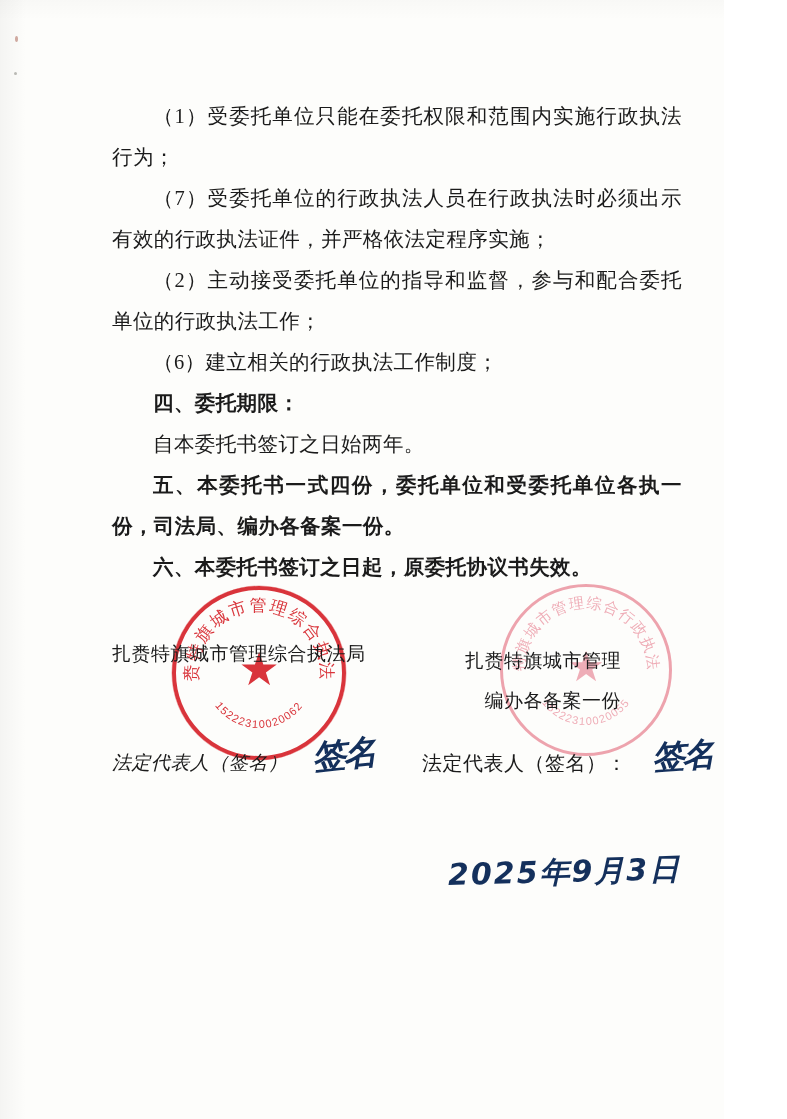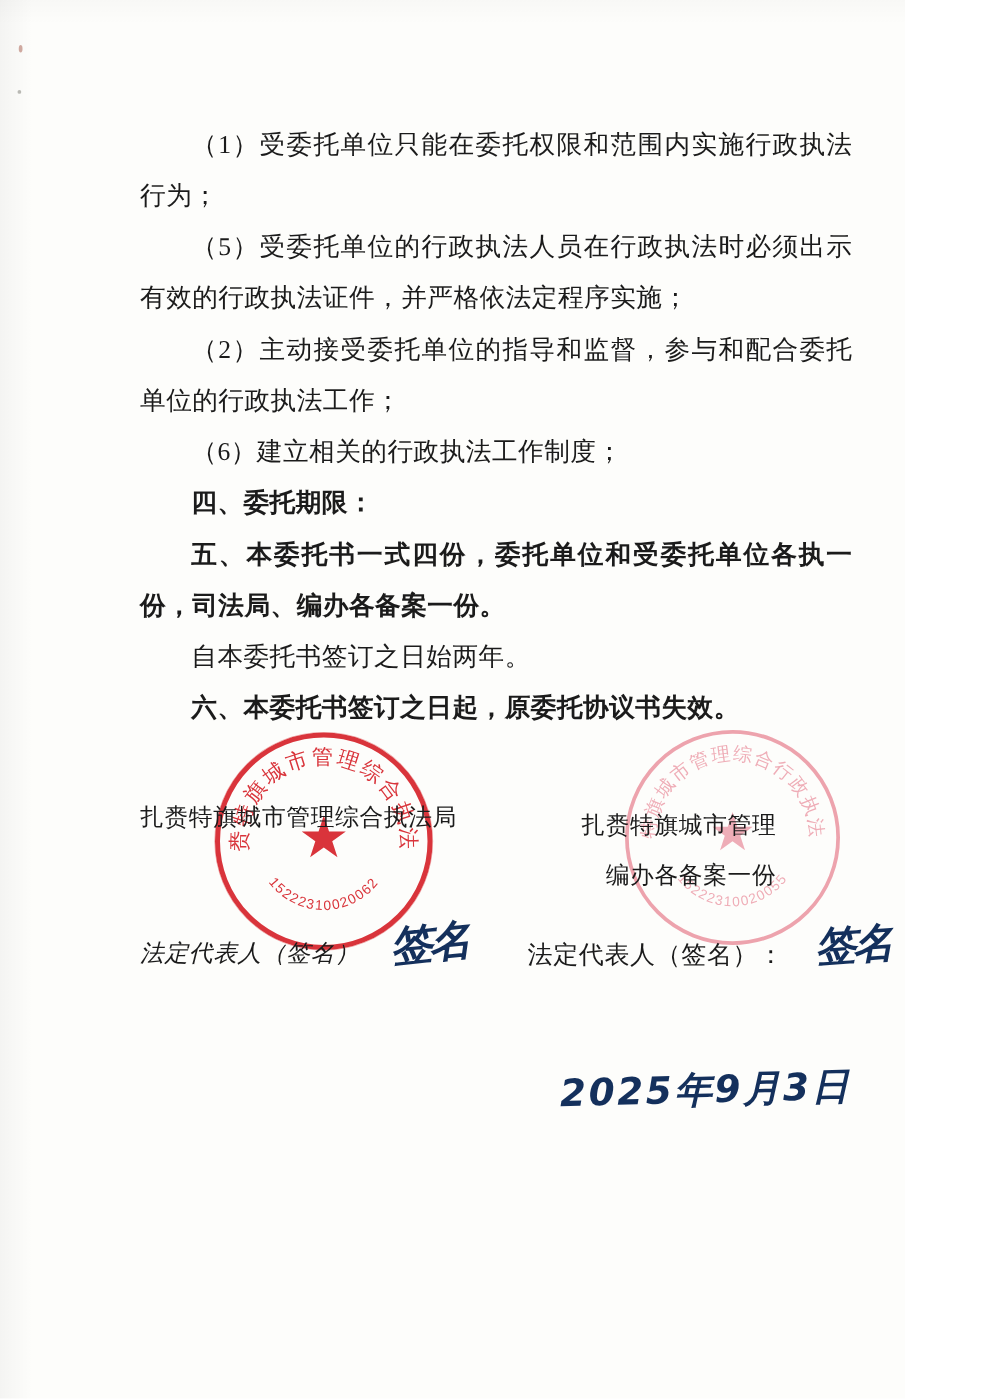--- a/index.html
+++ b/index.html
@@ -169,26 +169,26 @@
 </head>
 <body>
 
 <div class="page">
   <div class="scan-tint"></div>
   <div class="speck speck-1"></div>
   <div class="speck speck-2"></div>
 
   <div class="body-text">
     <p class="para indent-2">（1）受委托单位只能在委托权限和范围内实施行政执法行为；</p>
-    <p class="para indent-2">（5）受委托单位的行政执法人员在行政执法时必须出示有效的行政执法证件，并严格依法定程序实施；</p>
+    <p class="para indent-2">（7）受委托单位的行政执法人员在行政执法时必须出示有效的行政执法证件，并严格依法定程序实施；</p>
     <p class="para indent-2">（2）主动接受委托单位的指导和监督，参与和配合委托单位的行政执法工作；</p>
     <p class="para indent-2">（6）建立相关的行政执法工作制度；</p>
     <p class="para indent-2 bold">四、委托期限：</p>
+    <p class="para indent-2">自本委托书签订之日始两年。</p>
     <p class="para indent-2 bold">五、本委托书一式四份，委托单位和受委托单位各执一份，司法局、编办各备案一份。</p>
-    <p class="para indent-2">自本委托书签订之日始两年。</p>
     <p class="para indent-2 bold">六、本委托书签订之日起，原委托协议书失效。</p>
   </div>
 
   <div class="seal seal-left">
     <div class="seal-arc-text">
       <svg viewBox="0 0 166 166" aria-hidden="true">
         <defs>
           <path id="arcL" d="M 21,83 A 62,62 0 0 1 145,83"></path>
           <path id="arcLb" d="M 28,83 A 55,55 0 0 0 138,83"></path>
         </defs>

